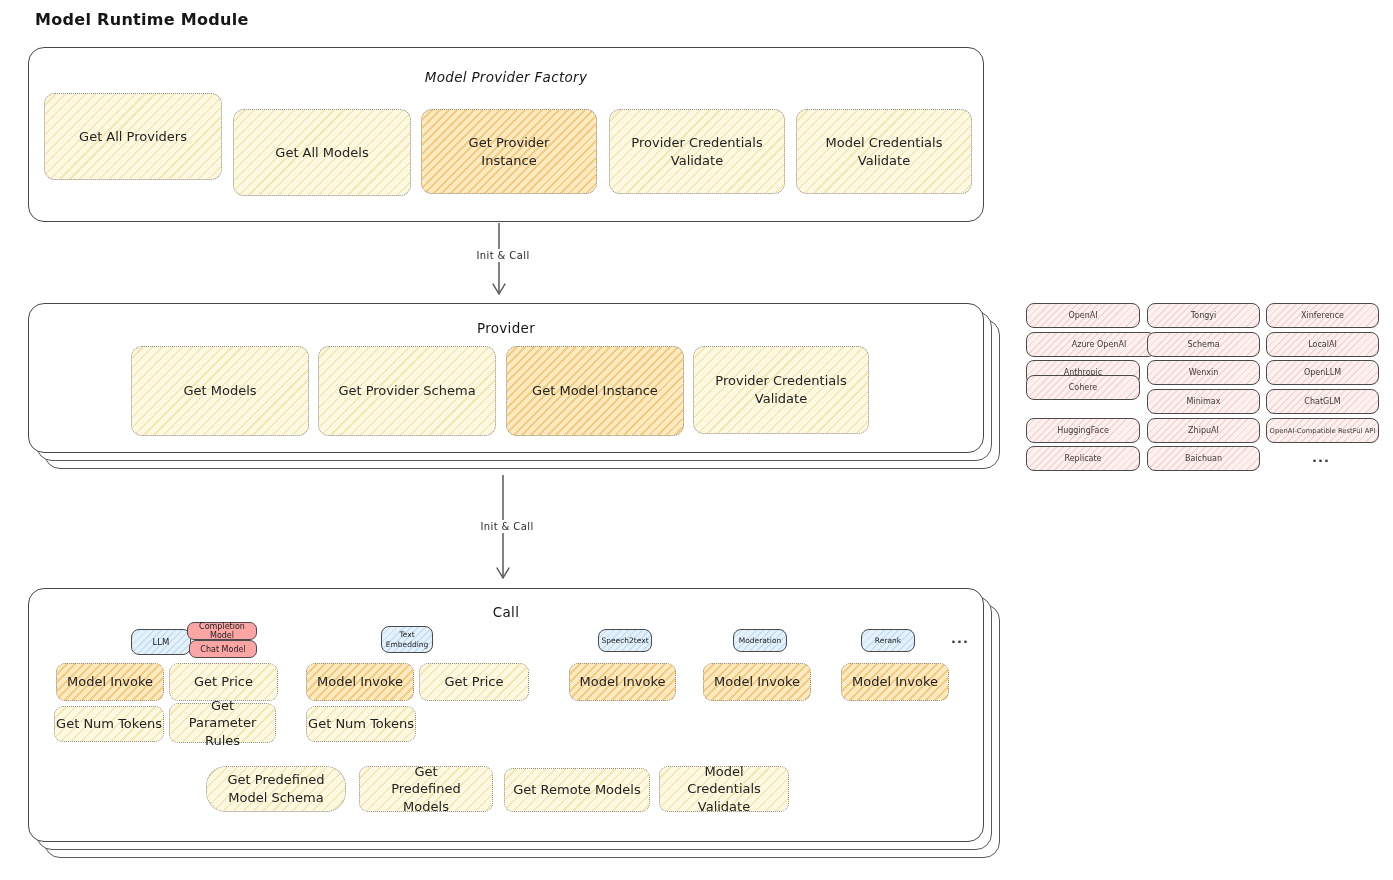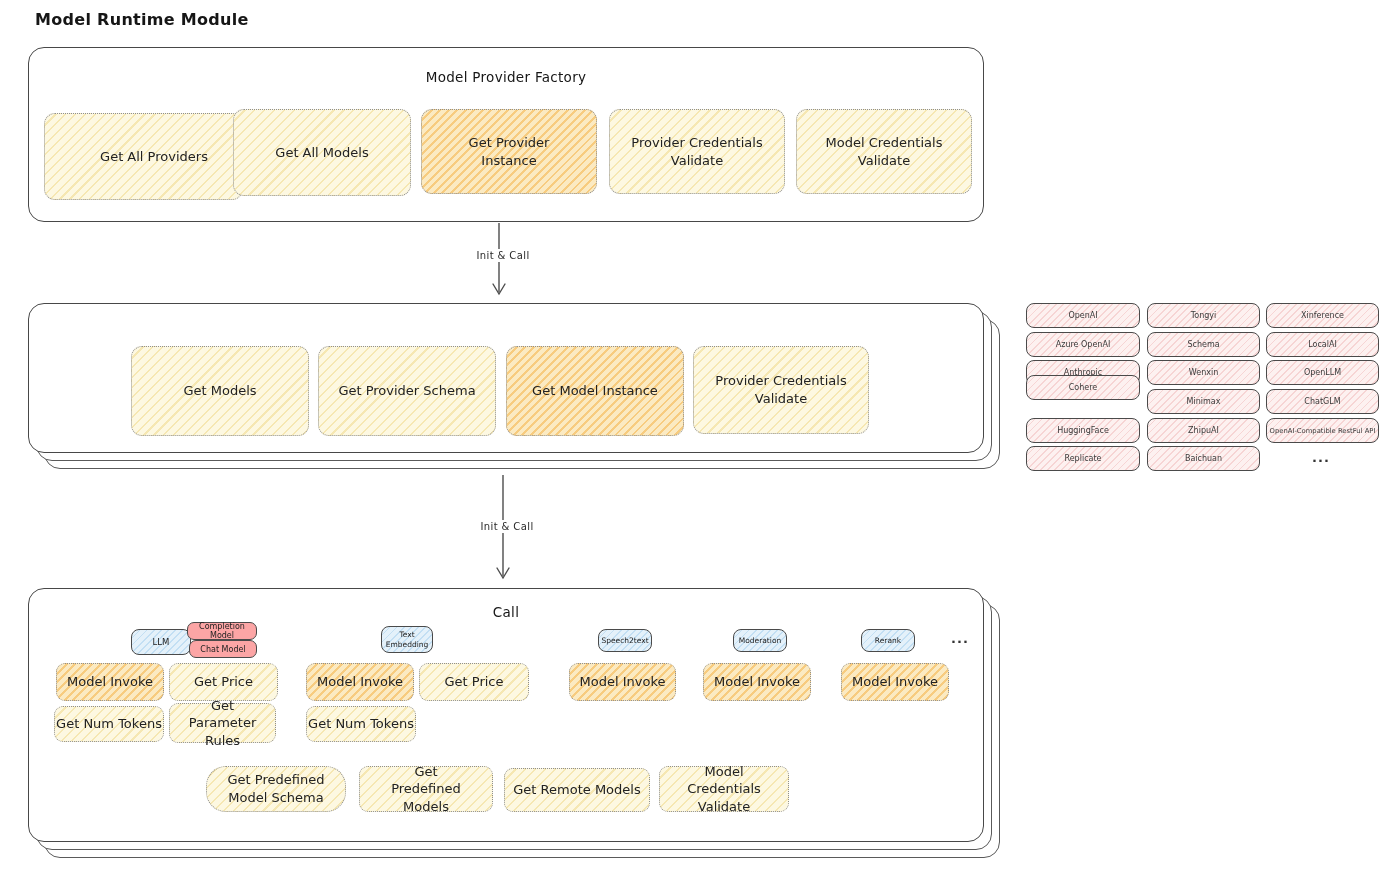--- a/index.html
+++ b/index.html
@@ -59,45 +59,46 @@
   .dots{position:absolute;font-size:13px;font-weight:bold;color:#333;letter-spacing:1px;}
 </style>
 </head>
 <body>
 
 <div class="canvas">
 
   <div class="page-title">Model Runtime Module</div>
 
   <div class="big-box" style="left:28px;top:47px;width:954px;height:173px;">
-    <div class="box-title" style="top:21px;">Model Provider Factory</div>
-    <div class="btn" style="left:15px;top:65px;width:176px;height:85px;padding-left:21px;">Get All Providers</div>
+    <div class="box-title" style="top:21px;font-style:italic;">Model Provider Factory</div>
+    <div class="btn" style="left:15px;top:45px;width:176px;height:85px;">Get All Providers</div>
     <div class="btn" style="left:204px;top:61px;width:176px;height:85px;">Get All Models</div>
     <div class="btn hl" style="left:392px;top:61px;width:176px;height:85px;padding:0 38px;box-sizing:border-box;">Get Provider Instance</div>
     <div class="btn" style="left:580px;top:61px;width:176px;height:85px;padding:0 20px;box-sizing:border-box;">Provider Credentials Validate</div>
     <div class="btn" style="left:767px;top:61px;width:176px;height:85px;padding:0 24px;box-sizing:border-box;">Model Credentials Validate</div>
   </div>
 
   <svg class="arrow" style="left:490px;top:222px;" width="18" height="78">
     <line x1="9" y1="1" x2="9" y2="70" stroke="#4c4c4c" stroke-width="1.4"></line>
     <path d="M3 62 L9 72 L15 62" fill="none" stroke="#4c4c4c" stroke-width="1.4" stroke-linecap="round"></path>
   </svg>
   <div class="arrow-label" style="left:458px;top:249px;width:82px;">Init &amp; Call</div>
 
   <div class="stack-layer" style="left:44px;top:319px;width:954px;height:148px;"></div>
   <div class="stack-layer" style="left:36px;top:311px;width:954px;height:148px;"></div>
   <div class="big-box" style="left:28px;top:303px;width:954px;height:148px;">
+    <div class="box-title" style="top:16px;">Provider</div>
     <div class="btn" style="left:102px;top:42px;width:176px;height:88px;">Get Models</div>
     <div class="btn" style="left:289px;top:42px;width:176px;height:88px;">Get Provider Schema</div>
     <div class="btn hl" style="left:477px;top:42px;width:176px;height:88px;">Get Model Instance</div>
     <div class="btn" style="left:664px;top:42px;width:176px;height:88px;padding:0 20px;box-sizing:border-box;">Provider Credentials Validate</div>
   </div>
 
   <div class="chip" style="left:1026px;top:303px;width:112px;height:23px;">OpenAI</div>
-  <div class="chip" style="left:1026px;top:332px;width:112px;height:23px;">Azure OpenAI</div>
+  <div class="chip" style="left:1026px;top:332px;width:112px;height:23px;padding-left:16px;">Azure OpenAI</div>
   <div class="chip" style="left:1026px;top:360px;width:112px;height:23px;">Anthropic</div>
   <div class="chip" style="left:1026px;top:375px;width:112px;height:23px;">Cohere</div>
   <div class="chip" style="left:1026px;top:418px;width:112px;height:23px;">HuggingFace</div>
   <div class="chip" style="left:1026px;top:446px;width:112px;height:23px;">Replicate</div>
 
   <div class="chip" style="left:1147px;top:303px;width:111px;height:23px;">Tongyi</div>
   <div class="chip" style="left:1147px;top:332px;width:111px;height:23px;">Schema</div>
   <div class="chip" style="left:1147px;top:360px;width:111px;height:23px;">Wenxin</div>
   <div class="chip" style="left:1147px;top:389px;width:111px;height:23px;">Minimax</div>
   <div class="chip" style="left:1147px;top:418px;width:111px;height:23px;">ZhipuAI</div>

